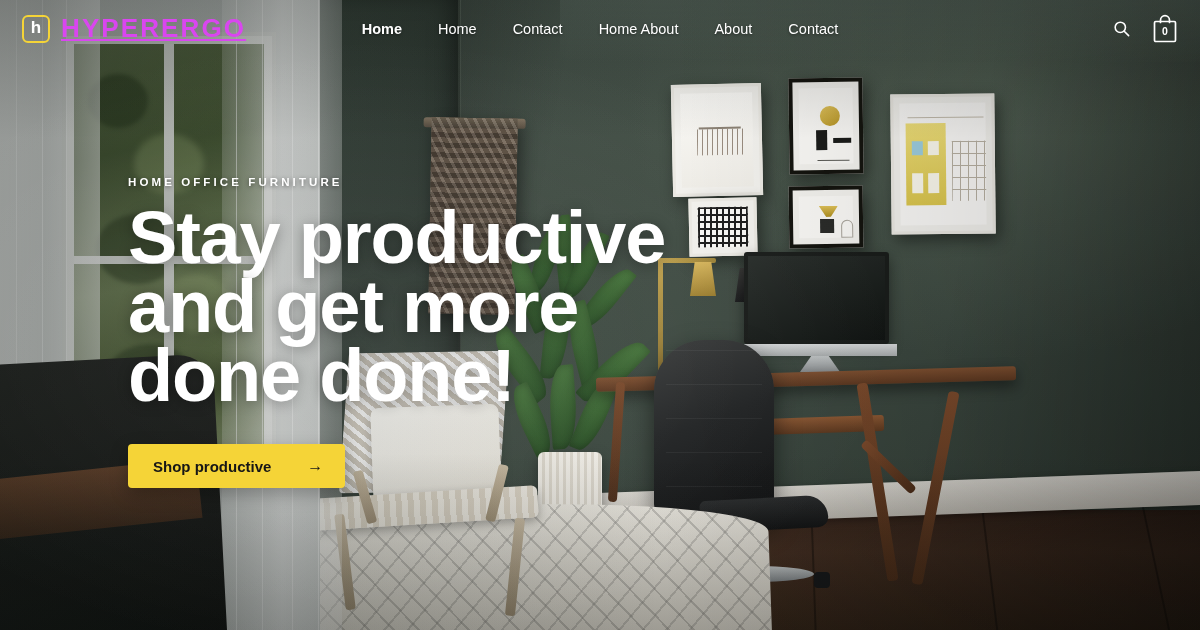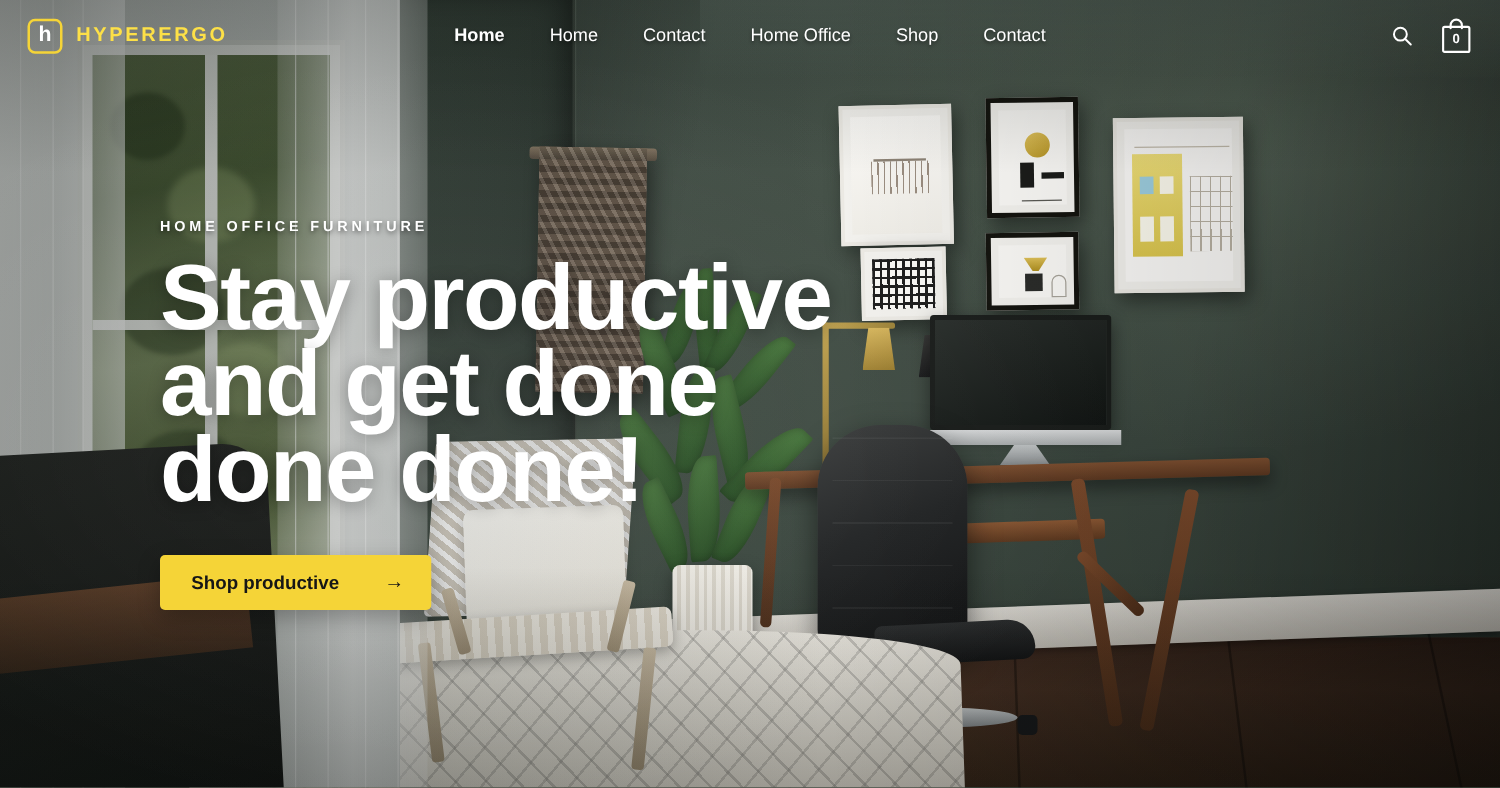--- a/index.html
+++ b/index.html
@@ -278,21 +278,21 @@
     display:flex; align-items:center; z-index:40;
   }
   .brand{ display:flex; align-items:center; gap:11px; margin-left:22px; text-decoration:none; }
   .logo-mark{
     width:28px; height:28px; border:2.5px solid #f5d437; border-radius:6px;
     display:flex; align-items:center; justify-content:center;
     color:#fff; font-size:17px; font-weight:700; line-height:1;
     padding-bottom:2px;
   }
   .brand-name{
-    color:#fde047; font-size:16px; font-weight:700; letter-spacing:2.1px;
+    color:#d946ef; font-size:26px; font-weight:700; letter-spacing:2.1px;text-decoration:underline;
   }
 
   .nav{
     position:absolute; left:50%; transform:translateX(-50%);
     display:flex; align-items:center; gap:36px;
   }
   .nav a{
     color:#fff; font-size:14.5px; text-decoration:none; white-space:nowrap;
     text-shadow:0 1px 3px rgba(0,0,0,.45);
   }
@@ -490,22 +490,22 @@
 
     <a class="brand" href="#">
       <span class="logo-mark">h</span>
       <span class="brand-name">HYPERERGO</span>
     </a>
 
     <nav class="nav">
       <a href="#" class="active">Home</a>
       <a href="#">Home</a>
       <a href="#">Contact</a>
-      <a href="#">Home Office</a>
-      <a href="#">Shop</a>
+      <a href="#">Home About</a>
+      <a href="#">About</a>
       <a href="#">Contact</a>
     </nav>
 
     <div class="actions">
       <button class="icon-btn">
         <svg width="19" height="19" viewBox="0 0 24 24" fill="none" stroke="currentColor" stroke-width="2" stroke-linecap="round">
           <circle cx="10.5" cy="10.5" r="6.5"></circle>
           <line x1="15.4" y1="15.4" x2="21" y2="21"></line>
         </svg>
       </button>
@@ -517,21 +517,21 @@
         </svg>
         <span class="cart-count">0</span>
       </button>
     </div>
   </header>
 
   <div class="hero">
     <div class="eyebrow">HOME OFFICE FURNITURE</div>
     <h1 class="headline">
       <span>Stay productive</span><br>
-      <span>and get done</span><br>
+      <span>and get more</span><br>
       <span>done done!</span>
     </h1>
     <button class="cta">
       <span>Shop productive</span>
       <span class="arrow">→</span>
     </button>
   </div>
 
 </div>
 

